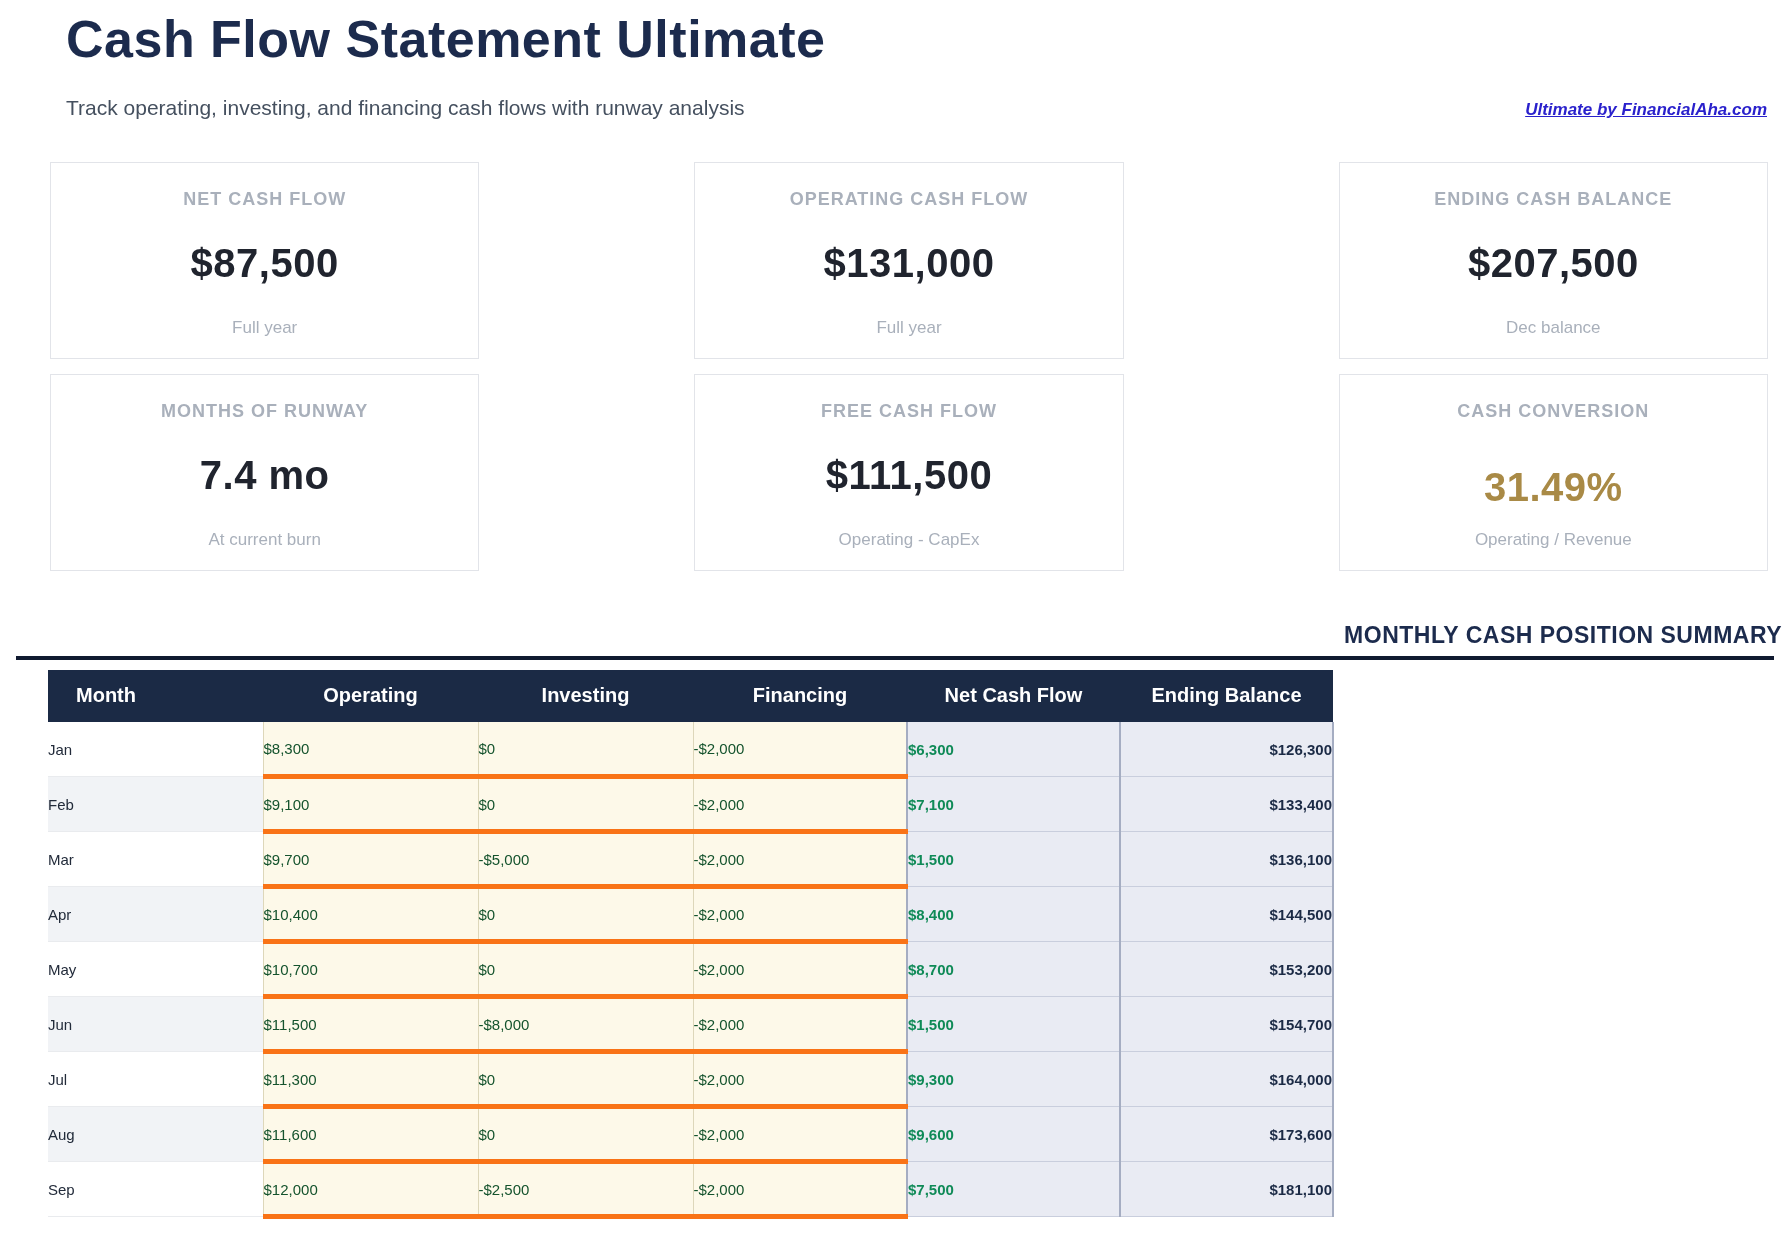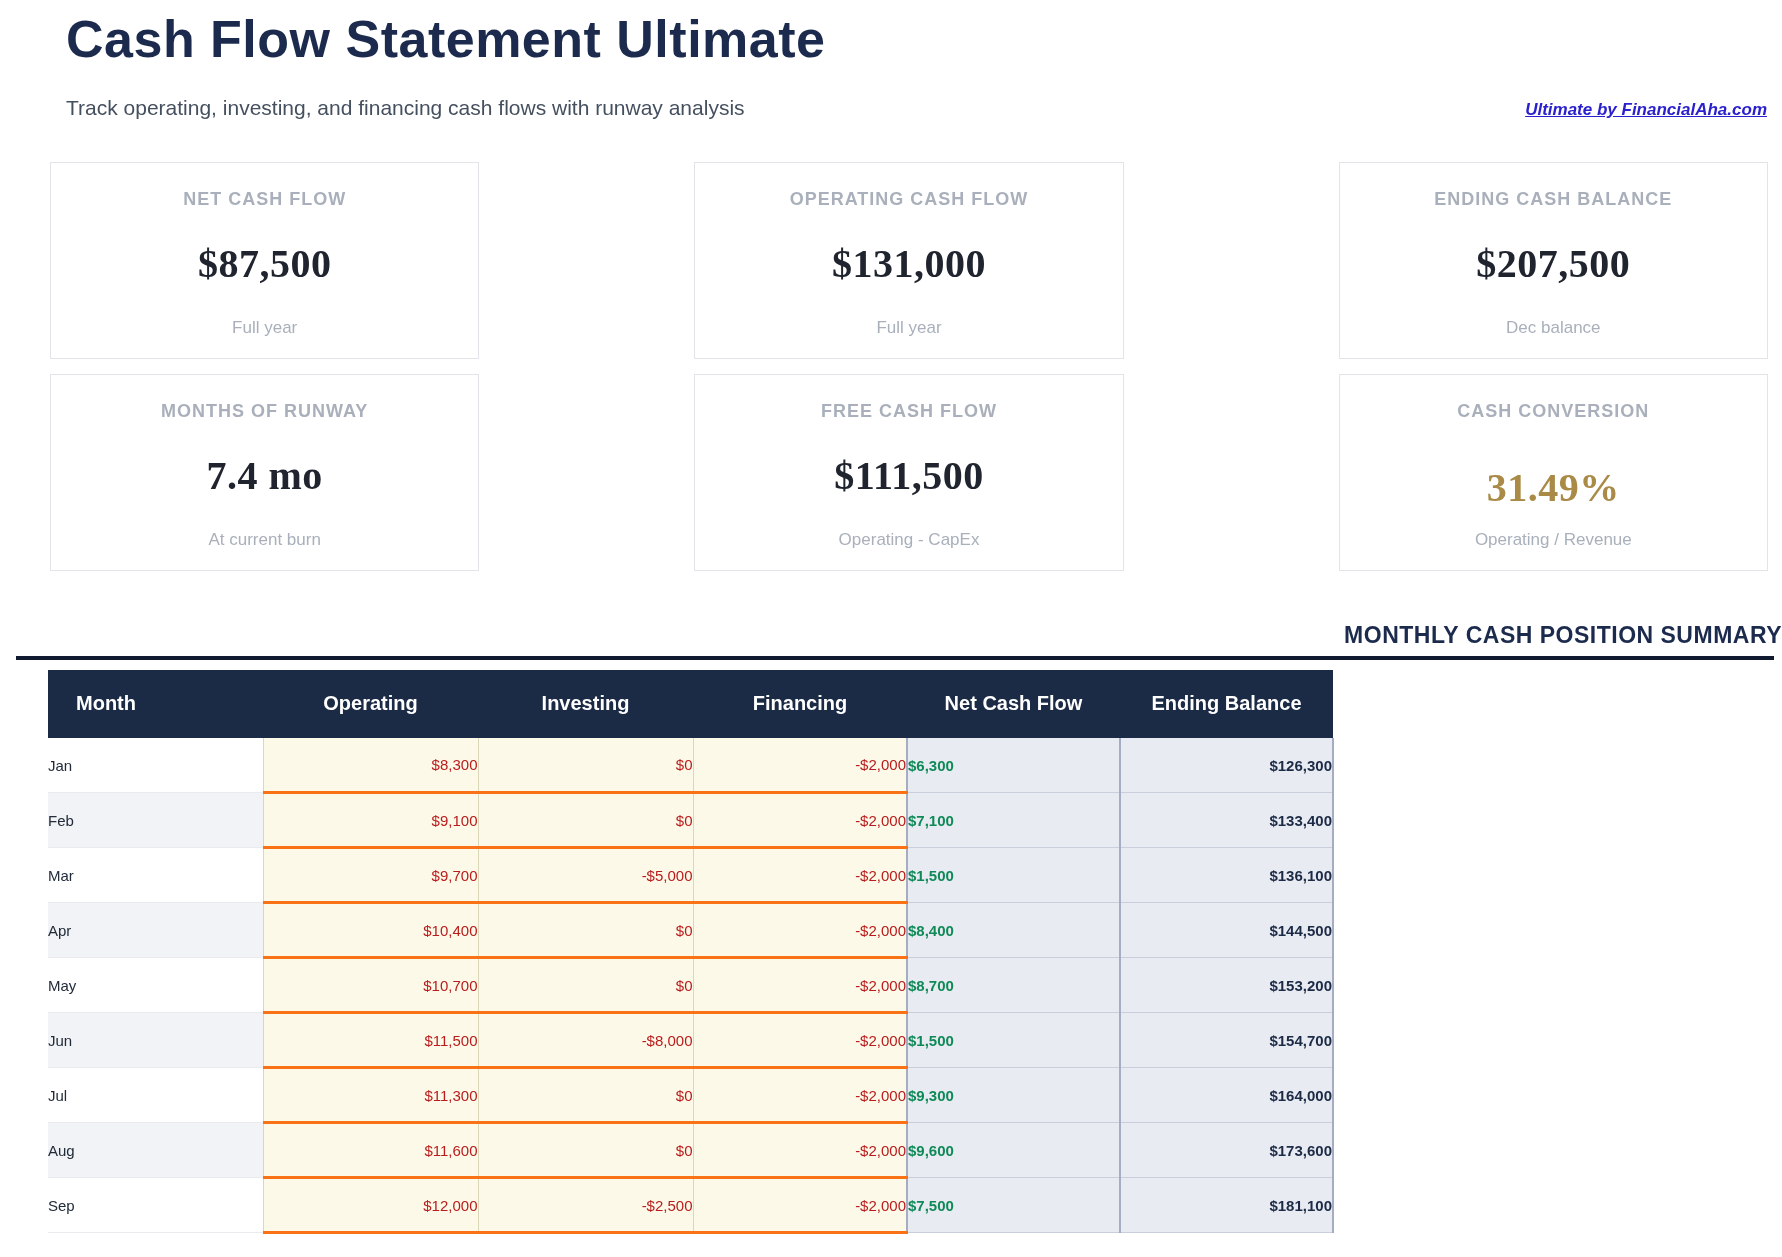--- a/index.html
+++ b/index.html
@@ -33,57 +33,57 @@
     box-sizing:border-box;height:197px;
     border:1px solid #e2e4e9;background:#ffffff;
     display:flex;flex-direction:column;justify-content:space-between;
     align-items:center;text-align:center;
     padding:26px 10px 20px 10px;
   }
   .kpi-label{
     font-size:18px;font-weight:bold;color:#a9b0bb;letter-spacing:1px;
   }
   .kpi-value{
-    font-size:40px;font-weight:bold;color:#20242e;letter-spacing:0.5px;font-family:Liberation Serif, serif;
+    font-size:40px;font-weight:bold;color:#20242e;letter-spacing:0.5px;
   }
   .kpi-value.gold{color:var(--gold,#a98a46);margin-top:24px;}
   .kpi-caption{font-size:17px;color:#a9b0bb;}
   
   .section-title{
     margin:51px 0 0 40px;
     font-size:23px;font-weight:bold;color:var(--navy,#1c2b4d);
     letter-spacing:0.5px;
     text-align:right;
   }
   .section-divider{
     margin:7px 8px 0 16px;height:4px;background:#101a30;
   }
   
   table.cash{
     margin:10px 0 0 48px;border-collapse:collapse;table-layout:fixed;
     width:1285px;
   }
   table.cash th{
     background:var(--header-bg,#1b2a45);color:#ffffff;
-    font-size:20px;font-weight:bold;height:68px;text-align:center;
+    font-size:20px;font-weight:bold;height:52px;text-align:center;
     padding:0;
   }
   table.cash th.month-h{text-align:left;padding-left:28px;}
   table.cash td{
     height:55px;font-size:15px;box-sizing:border-box;padding:0;
   }
   td.month{
     text-align:left;padding-left:6px;color:#222b3a;background:#ffffff;
     border-bottom:1px solid #e9ebee;
   }
   tr.alt td.month{background:#f1f3f6;}
   td.flow{
-    background:var(--cream,#fdf9e9);text-align:right;padding-right:6px;
-    color:#b91c1c;
-    border-left:1px solid #ddd7ba;border-bottom:3px solid #f97316;
+    background:var(--cream,#fdf9e9);text-align:left;padding-right:6px;
+    color:#14532d;
+    border-left:1px solid #ddd7ba;border-bottom:5px solid #f97316;
   }
   td.ncf{
     background:var(--lavender,#e9ebf3);padding-right:7px;
     font-weight:bold;color:var(--green,#0f8a57);
     border-left:2px solid #a5adc2;border-right:2px solid #a5adc2;
     border-bottom:1px solid #c9cedd;
   }
   td.ending{
     background:var(--lavender,#e9ebf3);text-align:right;padding-right:6px;
     font-weight:bold;color:var(--header-bg,#1b2a45);

